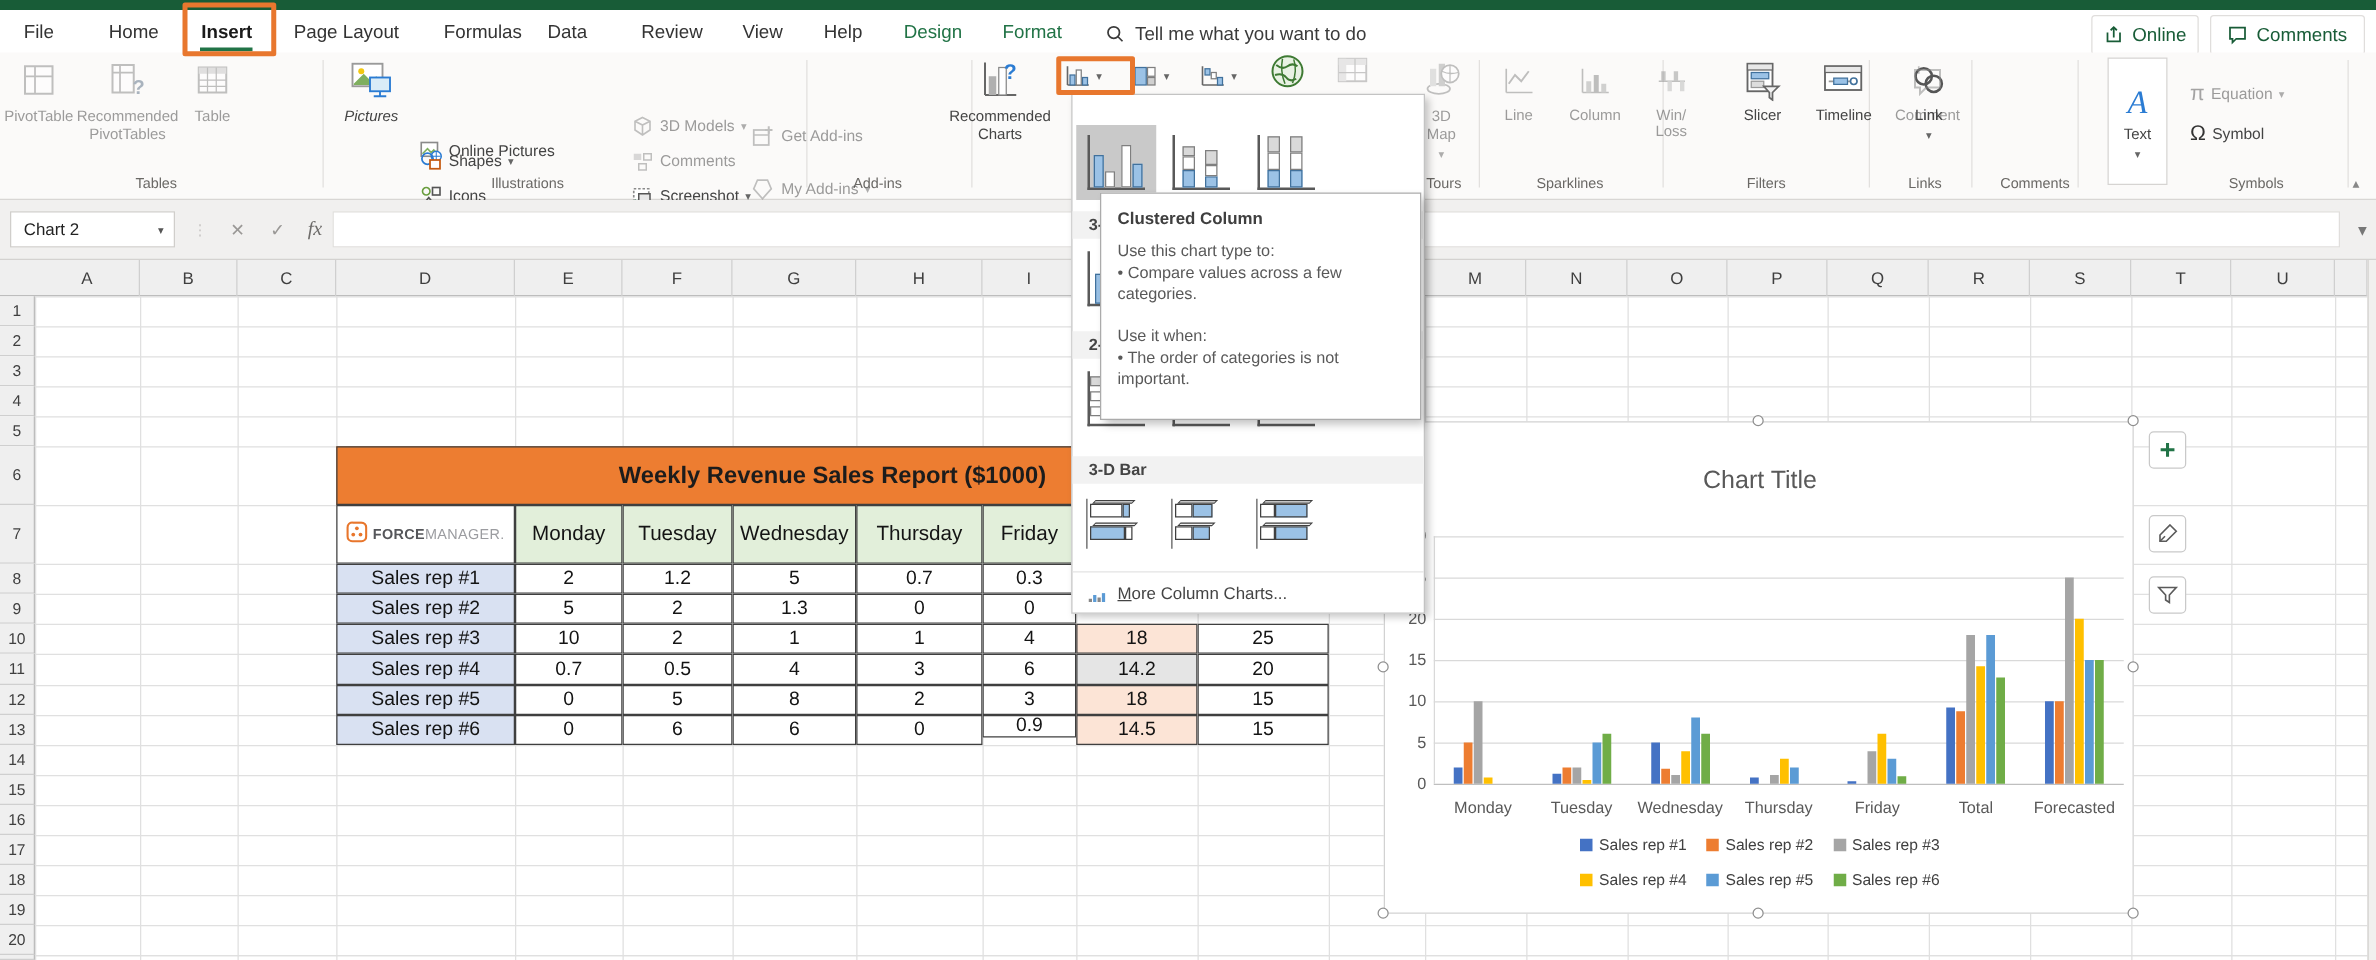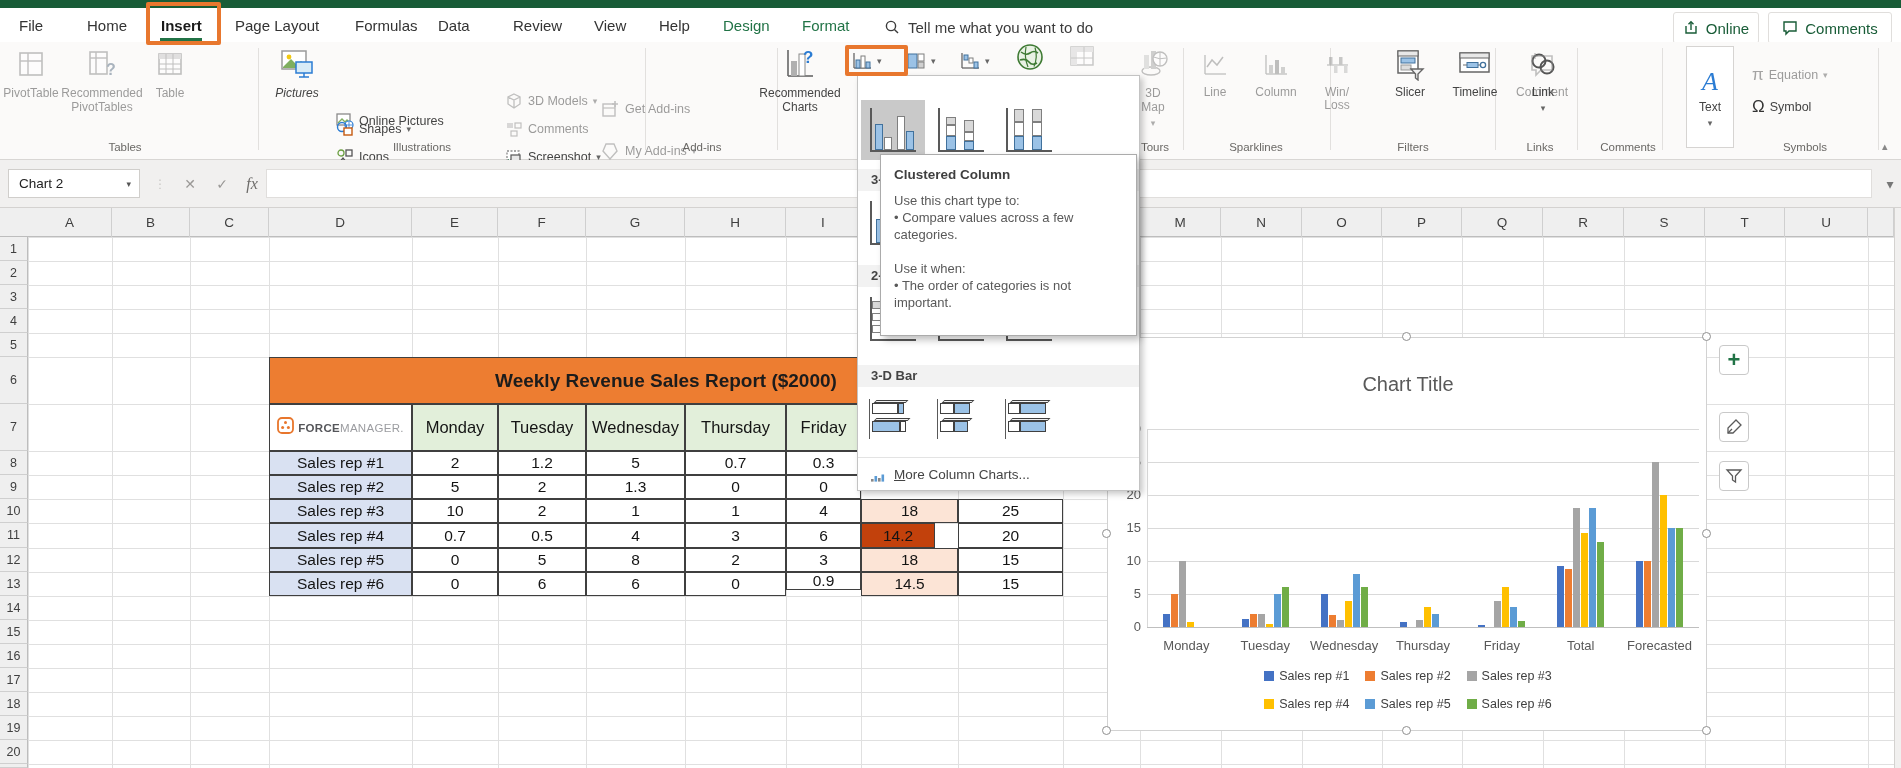--- a/index.html
+++ b/index.html
@@ -560,21 +560,21 @@
       <div class="gridh" style="left: 28px; top: 668px; width: 1866px;"></div>
       <div class="gridh" style="left: 28px; top: 692px; width: 1866px;"></div>
       <div class="gridh" style="left: 28px; top: 716px; width: 1866px;"></div>
       <div class="gridh" style="left: 28px; top: 740px; width: 1866px;"></div>
       <div class="gridh" style="left: 28px; top: 764px; width: 1866px;"></div>
       <div class="gridh" style="left: 28px; top: 764px; width: 1866px;"></div>
     </div>
   <div class="scrollstrip"></div>
 
   <div id="table-layer">
-      <div class="tcell" style="left: 269px; top: 357px; width: 794px; height: 47px; background: rgb(237, 125, 49); font-weight: bold; font-size: 19px; color: rgb(28, 28, 28);">Weekly Revenue Sales Report ($2000)</div>
+      <div class="tcell" style="left: 269px; top: 357px; width: 794px; height: 47px; background: rgb(237, 125, 49); font-weight: bold; font-size: 19px; color: rgb(28, 28, 28);">Weekly Revenue Sales Report ($1000)</div>
       <div class="tcell" style="left: 269px; top: 404px; width: 143px; height: 47px; background: rgb(255, 255, 255); gap: 4px;">
         <span><svg width="17" height="17" viewBox="0 0 17 17">
             <rect x="1" y="1" width="15" height="15" rx="4" fill="none" stroke="#E8762C" stroke-width="1.8"></rect>
             <circle cx="8.5" cy="5.6" r="1.5" fill="#E8762C"></circle>
             <circle cx="5.6" cy="10.6" r="1.5" fill="#E8762C"></circle>
             <circle cx="11.4" cy="10.6" r="1.5" fill="#E8762C"></circle>
           </svg></span>
         <span style="font-size: 11.5px; letter-spacing: 0.3px;"><b style="color: rgb(85, 86, 90);">FORCE</b><span style="color: rgb(155, 156, 160);">MANAGER.</span></span>
       </div>
       <div class="tcell" style="left: 412px; top: 404px; width: 86px; height: 47px; background: rgb(226, 239, 218); font-size: 16.5px;">Monday</div>
@@ -601,21 +601,21 @@
       <div class="tcell" style="left: 685px; top: 499px; width: 101px; height: 24px;">1</div>
       <div class="tcell" style="left: 786px; top: 499px; width: 75px; height: 24px;">4</div>
       <div class="tcell" style="left: 861px; top: 499px; width: 97px; height: 24px; background: rgb(252, 228, 214);">18</div>
       <div class="tcell" style="left: 958px; top: 499px; width: 105px; height: 24px;">25</div>
       <div class="tcell" style="left: 269px; top: 523px; width: 143px; height: 25px; background: rgb(217, 225, 242);">Sales rep #4</div>
       <div class="tcell" style="left: 412px; top: 523px; width: 86px; height: 25px;">0.7</div>
       <div class="tcell" style="left: 498px; top: 523px; width: 88px; height: 25px;">0.5</div>
       <div class="tcell" style="left: 586px; top: 523px; width: 99px; height: 25px;">4</div>
       <div class="tcell" style="left: 685px; top: 523px; width: 101px; height: 25px;">3</div>
       <div class="tcell" style="left: 786px; top: 523px; width: 75px; height: 25px;">6</div>
-      <div class="tcell" style="left: 861px; top: 523px; width: 74px; height: 25px; background: #c2410c;">14.2</div>
+      <div class="tcell" style="left: 861px; top: 523px; width: 97px; height: 25px; background: #e5e5e5;">14.2</div>
       <div class="tcell" style="left: 958px; top: 523px; width: 105px; height: 25px;">20</div>
       <div class="tcell" style="left: 269px; top: 548px; width: 143px; height: 24px; background: rgb(217, 225, 242);">Sales rep #5</div>
       <div class="tcell" style="left: 412px; top: 548px; width: 86px; height: 24px;">0</div>
       <div class="tcell" style="left: 498px; top: 548px; width: 88px; height: 24px;">5</div>
       <div class="tcell" style="left: 586px; top: 548px; width: 99px; height: 24px;">8</div>
       <div class="tcell" style="left: 685px; top: 548px; width: 101px; height: 24px;">2</div>
       <div class="tcell" style="left: 786px; top: 548px; width: 75px; height: 24px;">3</div>
       <div class="tcell" style="left: 861px; top: 548px; width: 97px; height: 24px; background: rgb(252, 228, 214);">18</div>
       <div class="tcell" style="left: 958px; top: 548px; width: 105px; height: 24px;">15</div>
       <div class="tcell" style="left: 269px; top: 572px; width: 143px; height: 24px; background: rgb(217, 225, 242);">Sales rep #6</div>

